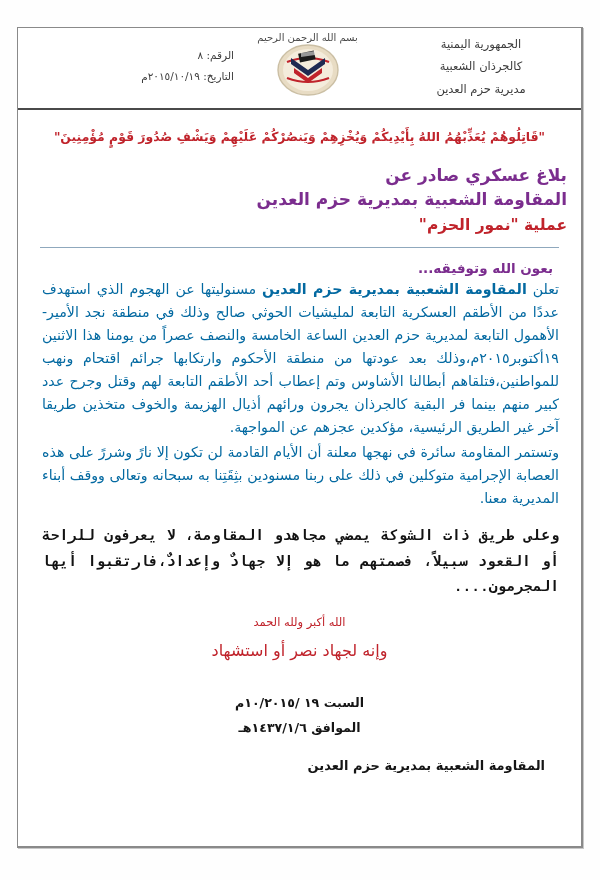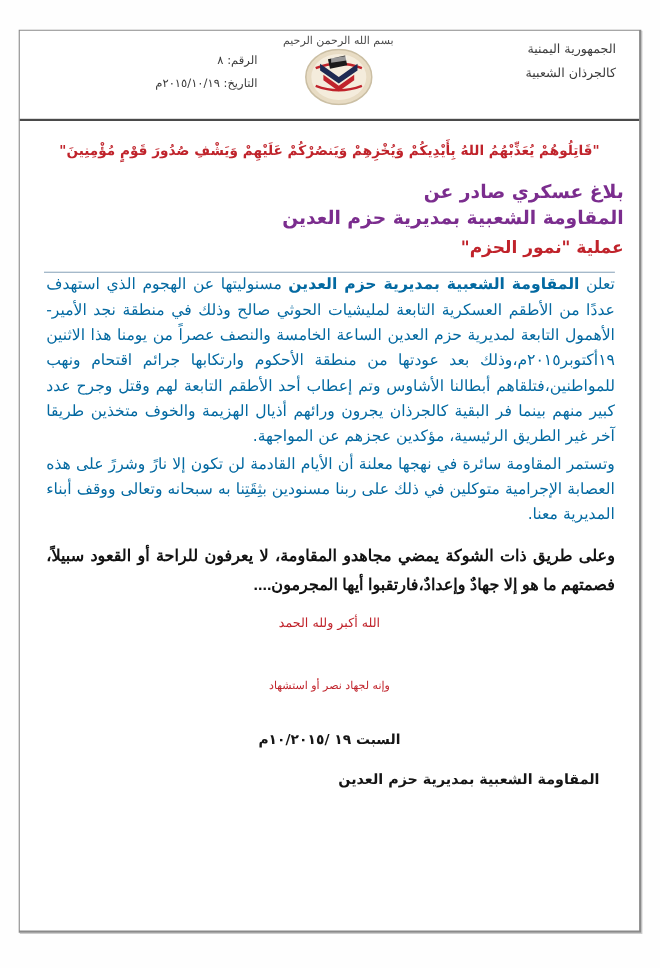--- a/index.html
+++ b/index.html
@@ -42,24 +42,24 @@
   .header {
     position: relative;
     height: 82px;
     box-sizing: border-box;
     border-bottom: 2px solid #4a4a4a;
     padding: 0;
   }
 
   .hdr-right {
     position: absolute;
-    right: 21px;
+    right: 10px;
     top: 5px;
     width: 180px;
-    text-align: right;
+    text-align: center;
     direction: rtl;
   }
   .hdr-right .line {
     font-size: 11.5px;
     color: #3c3c3c;
     line-height: 1.95;
     font-family: "DejaVu Sans", "Liberation Sans", sans-serif;
     letter-spacing: -0.2px;
     white-space: nowrap;
   }
@@ -160,38 +160,38 @@
     margin: 0 8px 0 10px;
     text-justify: inter-word;
   }
   .body-par b { font-weight: bold; }
 
   .body-par.second {
     margin-top: 2px;
   }
 
   .naskh-par {
-    font-family: Liberation Sans, sans-serif;
+    font-family: Liberation Mono, monospace;
     font-weight: bold;
     font-size: 14.6px;
     line-height: 1.75;
     text-align: justify;
     text-align-last: right;
     color: #121212;
     margin: 14px 8px 0 10px;
   }
 
   .sig-red {
     text-align: center;
     color: #c0232b;
     font-size: 11.5px;
     letter-spacing: -0.2px;
   }
   .sig-red.one { margin-top: 14px; }
-  .sig-red.two { margin-top: 45px; font-size: 10px; }
+  .sig-red.two { margin-top: 12px; font-size: 16px; }
 
   .date-lines {
     text-align: center;
     margin-top: 30px;
   }
   .date-lines .dline {
     font-size: 12.6px;
     font-weight: bold;
     color: #151515;
     line-height: 2.0;
@@ -212,20 +212,21 @@
 <body>
 
 <div class="page">
   <div class="doc-frame">
 
     <div class="header">
 
       <div class="hdr-right">
         <div class="line">الجمهورية اليمنية</div>
         <div class="line">كالجرذان الشعبية</div>
+        <div class="line">مديرية حزم العدين</div>
       </div>
 
       <div class="hdr-center">
         <div class="basmala">بسم الله الرحمن الرحيم</div>
         <div class="emblem-wrap">
           <svg class="emblem" width="62" height="52" viewBox="0 0 62 52">
             <ellipse cx="31" cy="26" rx="30" ry="25" fill="#e8dcc4"></ellipse>
             <ellipse cx="31" cy="26" rx="25" ry="21" fill="#f4ecdc"></ellipse>
             <path d="M10 18 Q31 10 52 18" stroke="#c0232b" stroke-width="2.2" fill="none"></path>
             <path d="M10 34 Q31 42 52 34" stroke="#c0232b" stroke-width="2.2" fill="none"></path>
@@ -249,31 +250,33 @@
       <div class="verse">"قَاتِلُوهُمْ يُعَذِّبْهُمُ اللهُ بِأَيْدِيكُمْ وَيُخْزِهِمْ وَيَنصُرْكُمْ عَلَيْهِمْ وَيَشْفِ صُدُورَ قَوْمٍ مُؤْمِنِينَ"</div>
 
       <div class="title-block">
         <div class="title-1">بلاغ عسكري صادر عن</div>
         <div class="title-2">المقاومة الشعبية بمديرية حزم العدين</div>
         <div class="title-3">عملية "نمور الحزم"</div>
       </div>
 
       <div class="divider"></div>
 
+      <div class="bism-allah">بعون الله وتوفيقه...</div>
 
       <div class="body-par">تعلن <b>المقاومة الشعبية بمديرية حزم العدين</b> مسنوليتها عن الهجوم الذي استهدف عددًا من الأطقم العسكرية التابعة لمليشيات الحوثي صالح وذلك في منطقة نجد الأمير- الأهمول التابعة لمديرية حزم العدين الساعة الخامسة والنصف عصراً من يومنا هذا الاثنين ١٩أكتوبر٢٠١٥م،وذلك بعد عودتها من منطقة الأحكوم وارتكابها جرائم اقتحام ونهب للمواطنين،فتلقاهم أبطالنا الأشاوس وتم إعطاب أحد الأطقم التابعة لهم وقتل وجرح عدد كبير منهم بينما فر البقية كالجرذان يجرون ورائهم أذيال الهزيمة والخوف متخذين طريقا آخر غير الطريق الرئيسية، مؤكدين عجزهم عن المواجهة.</div>
 
       <div class="body-par second">وتستمر المقاومة سائرة في نهجها معلنة أن الأيام القادمة لن تكون إلا نارً وشررً على هذه العصابة الإجرامية متوكلين في ذلك على ربنا مسنودين بثِقَتِنا به سبحانه وتعالى ووقف أبناء المديرية معنا.</div>
 
       <div class="naskh-par">وعلى طريق ذات الشوكة يمضي مجاهدو المقاومة، لا يعرفون للراحة أو القعود سبيلاً، فصمتهم ما هو إلا جهادٌ وإعدادٌ،فارتقبوا أيها المجرمون....</div>
 
       <div class="sig-red one">الله أكبر ولله الحمد</div>
       <div class="sig-red two">وإنه لجهاد نصر أو استشهاد</div>
 
       <div class="date-lines">
         <div class="dline">السبت ١٩ /١٠/٢٠١٥م</div>
+        <div class="dline">الموافق ١٤٣٧/١/٦هـ</div>
       </div>
 
       <div class="footer-sign">المقاومة الشعبية بمديرية حزم العدين</div>
 
     </div>
   </div>
 </div>
 
 </body></html>

